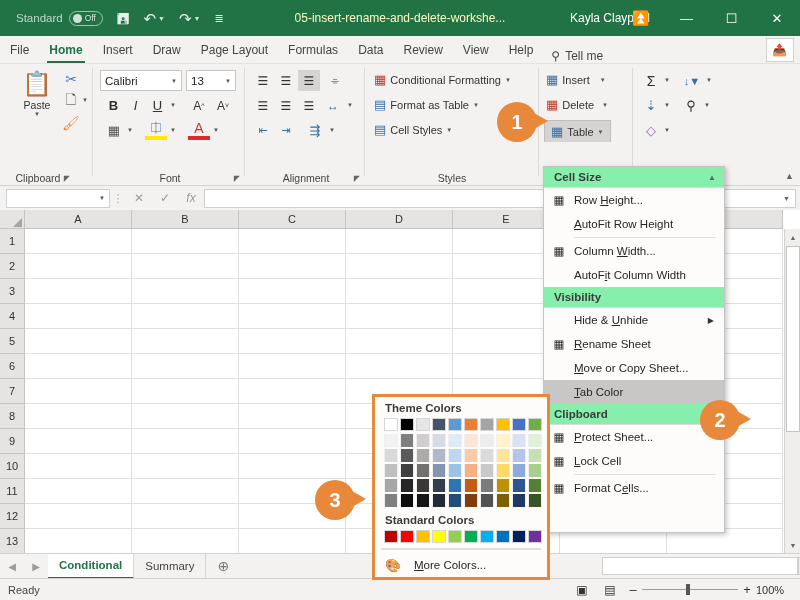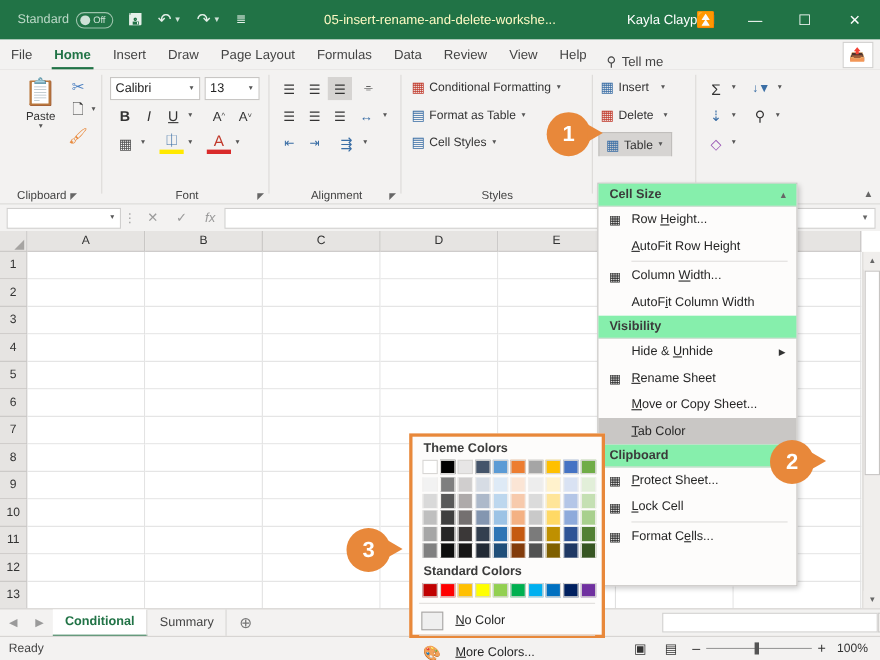--- a/index.html
+++ b/index.html
@@ -184,21 +184,21 @@
   }
   .status-text { margin-left: 8px; font-size: 11px; color: #444; }
   .st-right { position: absolute; right: 6px; display: flex; align-items: center; gap: 0; }
   .view-ico {
     width: 28px; height: 18px; display: flex; align-items: center; justify-content: center;
     font-size: 12px; color: #333;
   }
   .zoom-minus, .zoom-plus { width: 18px; text-align: center; font-size: 13px; color: #333; }
   .zoom-track { width: 96px; height: 1px; background: #9a9a9a; position: relative; }
   .zoom-knob { position: absolute; left: 44px; top: -5px; width: 4px; height: 11px; background: #555; }
-  .zoom-val { width: 38px; text-align: center; font-size: 11px; color: #333; }
+  .zoom-val { width: 38px; text-align: left; font-size: 11px; color: #333; }
 
   
   .fmenu {
     position: absolute; top: 166px; left: 543px; width: 182px; height: 367px;
     background: #fdfcfb; border: 1px solid #c6c4c2;
     box-shadow: 2px 2px 5px rgba(0,0,0,.22); z-index: 40;
   }
   .fm-head {
     height: 21px; background: #86efac; font-size: 11.5px; font-weight: bold;
     color: #3b3b3b; display: flex; align-items: center; padding-left: 10px;
@@ -710,24 +710,20 @@
         <span class="sw" style="background:#ffc000"></span>
         <span class="sw" style="background:#ffff00"></span>
         <span class="sw" style="background:#92d050"></span>
         <span class="sw" style="background:#00b050"></span>
         <span class="sw" style="background:#00b0f0"></span>
         <span class="sw" style="background:#0070c0"></span>
         <span class="sw" style="background:#002060"></span>
         <span class="sw" style="background:#7030a0"></span>
       </div>
     <div class="cp-sep" style="margin-top:5px;"></div>
-    <div class="cp-row">
-      <span class="swbox"></span>
-      <span><span class="uline">N</span>o Color</span>
-    </div>
     <div class="cp-sep"></div>
     <div class="cp-row">
       <span style="width:20px;margin-left:8px;margin-right:11px;text-align:center;font-size:13px;">🎨</span>
       <span><span class="uline">M</span>ore Colors...</span>
     </div>
   </div>
 
   <div class="callout" style="left:497px; top:102px;">
     <span>1</span>
   </div>

